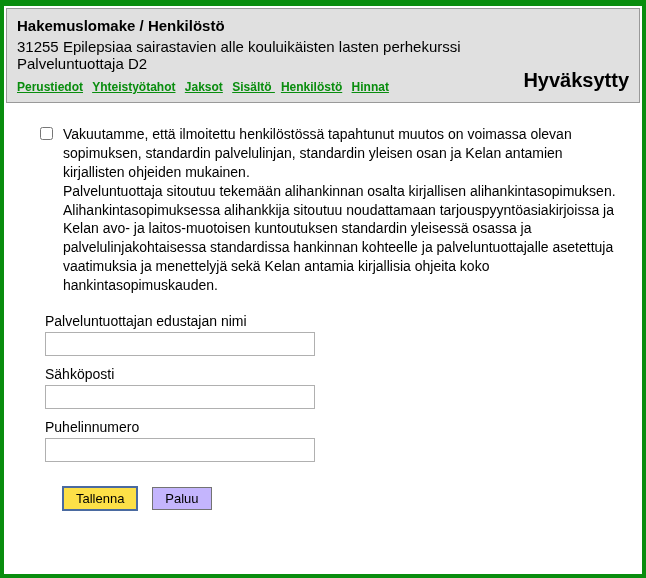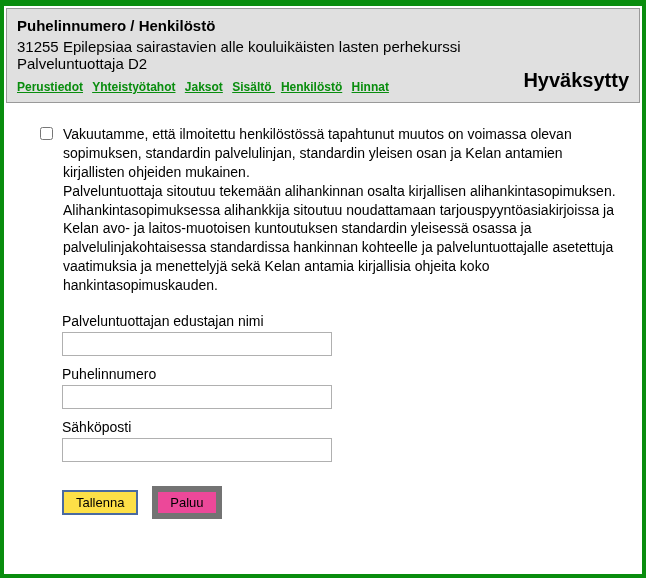--- a/index.html
+++ b/index.html
@@ -66,21 +66,21 @@
       margin-top: 2px;
       margin-right: 10px;
       flex-shrink: 0;
     }
     .checkbox-text {
       line-height: 1.35;
     }
     .paragraph2 {
     }
     .form-fields {
-      margin-left: 26px;
+      margin-left: 9px;
       margin-top: 18px;
     }
     .form-field {
       margin-bottom: 10px;
     }
     .form-field label {
       display: block;
       margin-bottom: 3px;
     }
     .form-field input[type="text"] {
@@ -89,40 +89,40 @@
       border: 1px solid #b0b0b0;
       padding: 2px 4px;
       font-family: inherit;
       font-size: 13px;
     }
     .button-row {
       margin-left: 26px;
       margin-top: 24px;
     }
     .button-row button {
-      background: #ec4899;
-      border: 6px solid #737373;
+      background: #c4b5fd;
+      border: 1px solid #737373;
       padding: 3px 12px;
       font-family: inherit;
       font-size: 13px;
       cursor: pointer;
       margin-right: 10px;
     }
     .button-row button.primary {
       border: 2px solid #4a6aa0;
       background: #fde047;
     }
   </style>
 </head>
 <body>
 
 <div class="outer-frame">
 
   <div class="header-block">
-    <div class="header-title">Puhelinnumero / Henkilöstö</div>
+    <div class="header-title">Hakemuslomake / Henkilöstö</div>
     <div class="header-subtitle">31255 Epilepsiaa sairastavien alle kouluikäisten lasten perhekurssi Palveluntuottaja D2</div>
     <div class="status-label">Hyväksytty</div>
     <div class="nav-tabs">
       <a href="#">Perustiedot</a>
       <a href="#">Yhteistyötahot</a>
       <a href="#">Jaksot</a>
       <a href="#">Sisältö </a>
       <a href="#">Henkilöstö</a>
       <a href="#">Hinnat</a>
     </div>
@@ -136,25 +136,25 @@
         <div class="paragraph2">Palveluntuottaja sitoutuu tekemään alihankinnan osalta kirjallisen alihankintasopimuksen. Alihankintasopimuksessa alihankkija sitoutuu noudattamaan tarjouspyyntöasiakirjoissa ja Kelan avo- ja laitos-muotoisen kuntoutuksen standardin yleisessä osassa ja palvelulinjakohtaisessa standardissa hankinnan kohteelle ja palveluntuottajalle asetettuja vaatimuksia ja menettelyjä sekä Kelan antamia kirjallisia ohjeita koko hankintasopimuskauden.</div>
       </div>
     </div>
 
     <div class="form-fields">
       <div class="form-field">
         <label>Palveluntuottajan edustajan nimi</label>
         <input type="text" value="" style="">
       </div>
       <div class="form-field">
-        <label>Puhelinnumero</label>
+        <label>Sähköposti</label>
         <input type="text" value="" style="">
       </div>
       <div class="form-field">
-        <label>Sähköposti</label>
+        <label>Puhelinnumero</label>
         <input type="text" value="" style="">
       </div>
     </div>
 
     <div class="button-row">
       <button class="primary">Tallenna</button>
       <button>Paluu</button>
     </div>
   </div>
 

